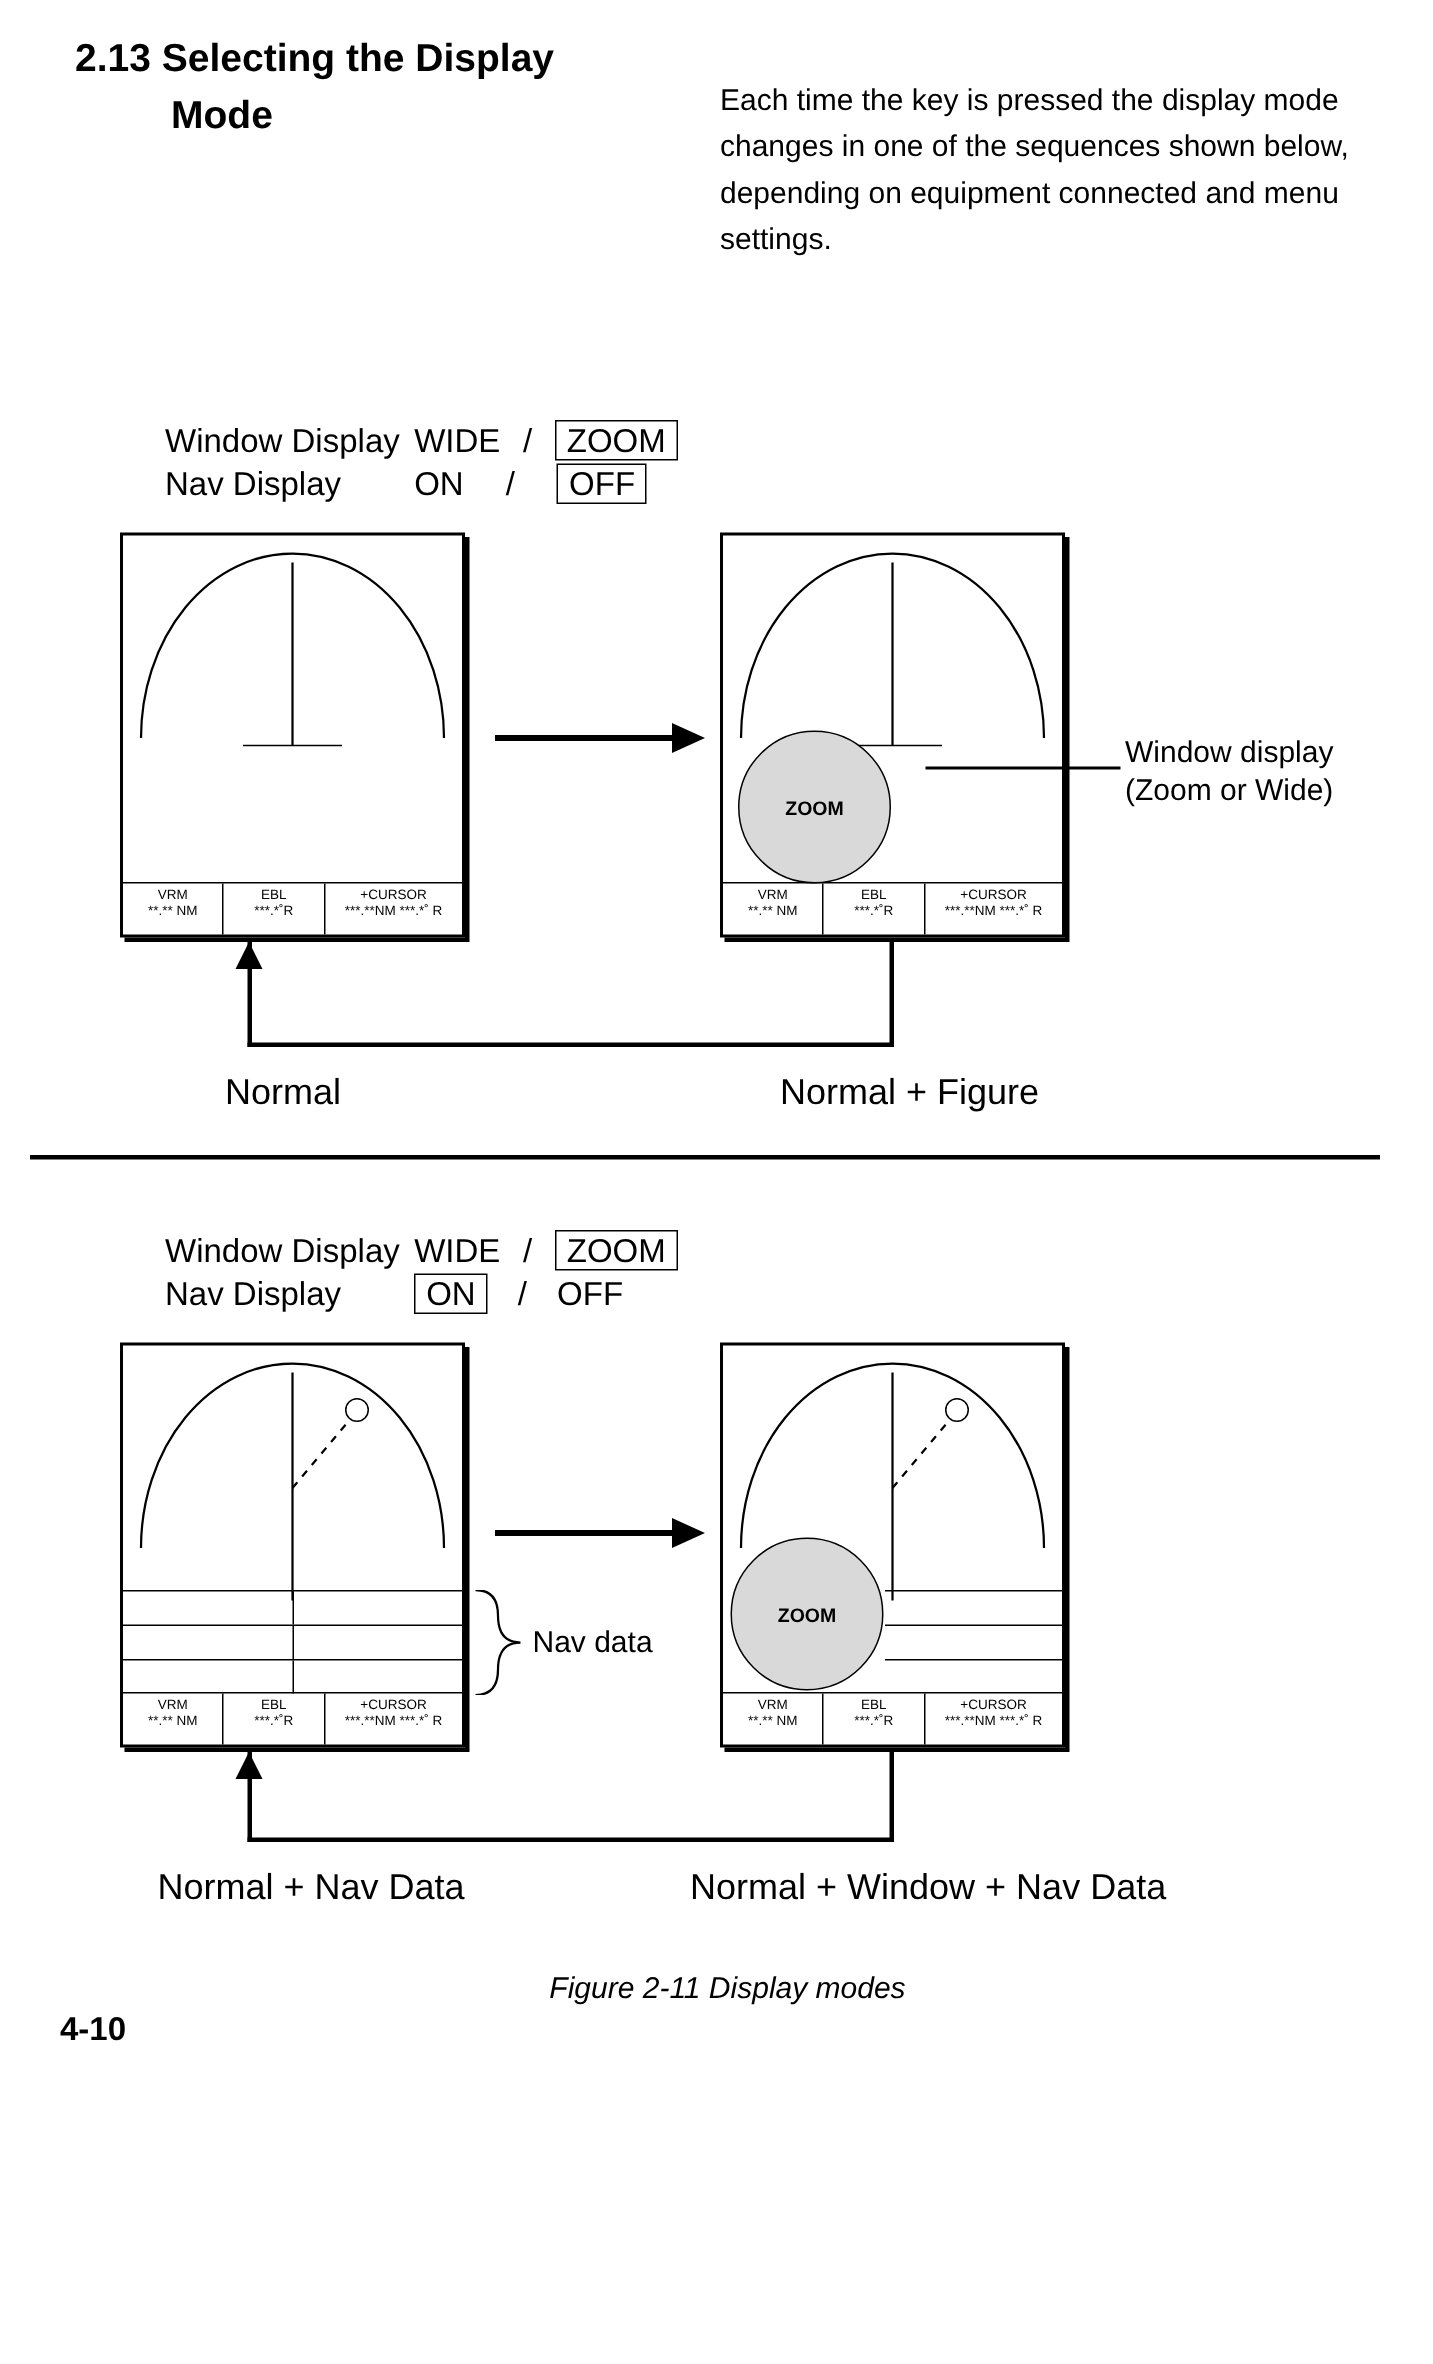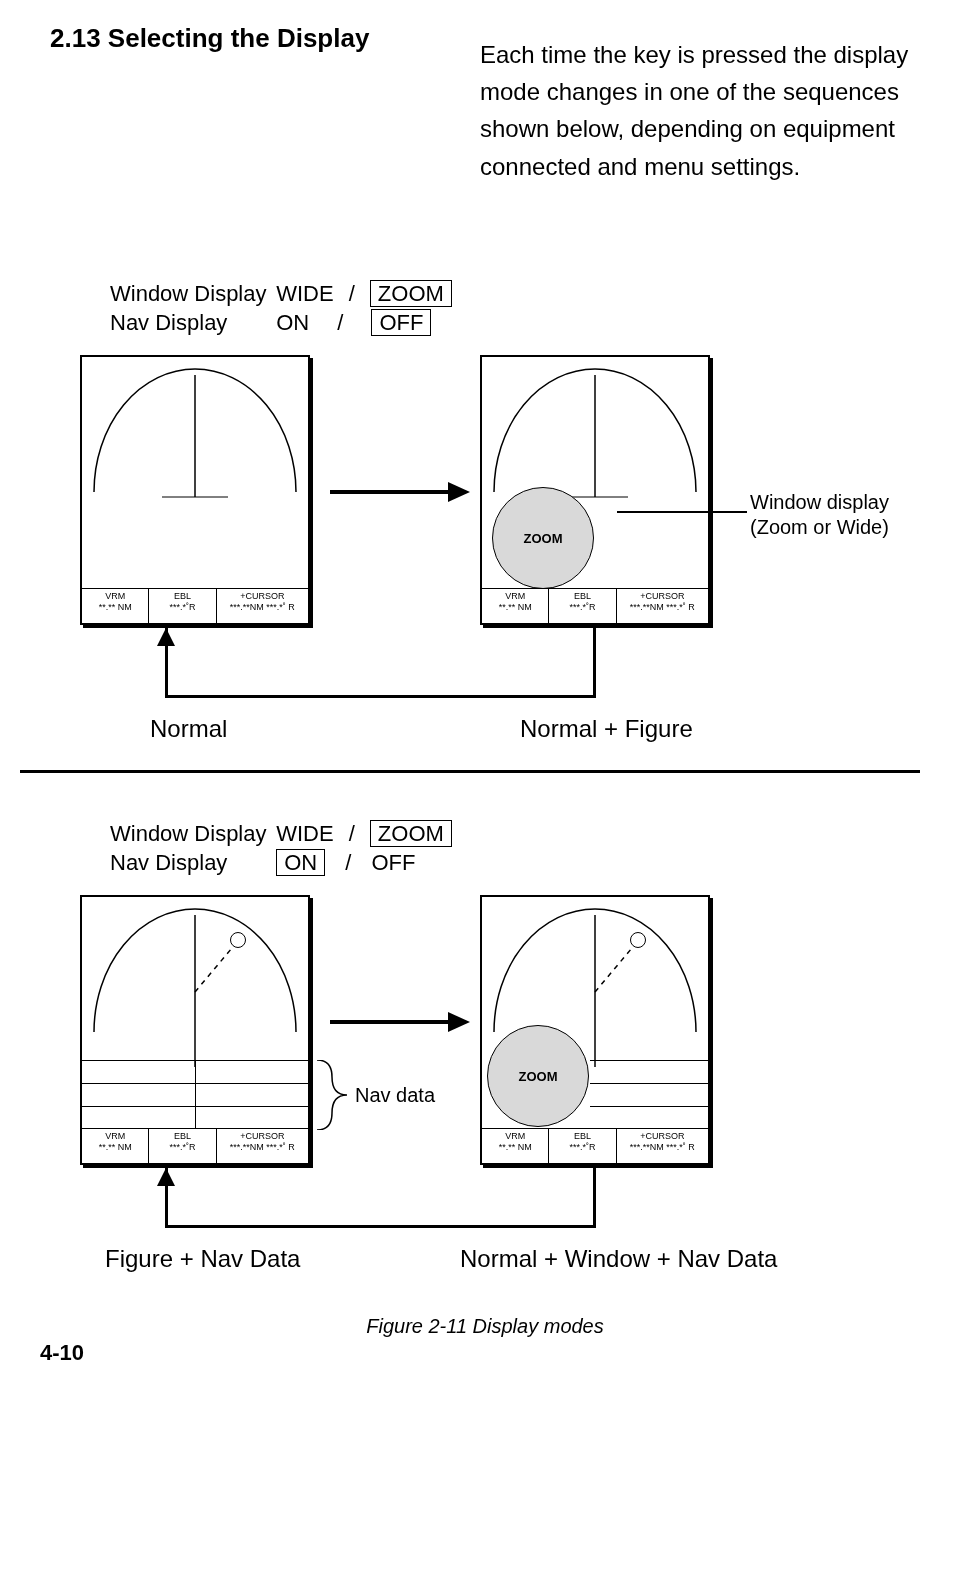--- a/index.html
+++ b/index.html
@@ -1,20 +1,20 @@
 <!DOCTYPE html>
 <html><head>
 <meta charset="utf-8">
 <style>
   html,body{margin:0;padding:0;background:#fff;font-family:Arial,Helvetica,sans-serif;color:#000}
   .page{width:955px;height:1396px;position:relative;padding:20px 50px;box-sizing:border-box}
   .heading{font-size:26px;font-weight:bold;line-height:1.45}
   .heading .num{display:inline}
   .heading .indent{margin-left:64px;display:block}
-  .body-text{font-size:24px;line-height:1.55;margin-top:18px;width:410px}
+  .body-text{font-size:20px;line-height:1.55;margin-top:34px;width:410px}
   .body-right{position:absolute;left:480px;top:18px;width:430px}
   .figure-area{position:absolute;left:50px;top:300px;width:870px}
   .opt-block{position:absolute}
   .opt-row{font-size:22px;line-height:1.3}
   .opt-label{display:inline-block;width:160px}
   .boxed{border:1.5px solid #000;padding:0 7px}
   .slash{display:inline-block;width:24px;text-align:center}
   
   .panel{position:absolute;border:2px solid #000;width:230px;height:270px;box-sizing:border-box;background:#fff;box-shadow:3px 3px 0 #000}
   .panel-inner{position:relative;width:100%;height:100%}
@@ -37,20 +37,21 @@
   .small-circle{position:absolute;width:14px;height:14px;border:1.5px solid #000;border-radius:50%;background:#fff}
 </style>
 </head>
 <body>
 
 <div class="page">
 
   <div class="heading">
     <span class="num">2.13</span>
     <span>Selecting the Display</span>
+    <span class="indent">Mode</span>
   </div>
 
 
   <div class="body-text body-right">Each time the key is pressed the display mode changes in one of the sequences shown below, depending on equipment connected and menu settings.</div>
 
   <div class="figure-area">
 
     <div class="opt-block" style="left:60px;top:-20px">
       <div class="opt-row">
         <span class="opt-label">Window Display</span>
@@ -200,20 +201,20 @@
           <div class="footer-cell" style="flex:1.4"><span>+CURSOR</span><br><span>***.**NM ***.*˚ R</span></div>
         </div>
       </div>
     </div>
 
     <div class="thin-line" style="left:115px;top:868px;width:3px;height:60px"></div>
     <div class="thin-line" style="left:115px;top:925px;width:430px;height:3px"></div>
     <div class="thin-line" style="left:543px;top:868px;width:3px;height:60px"></div>
     <div style="position:absolute;left:107px;top:868px;width:0;height:0;border-left:9px solid transparent;border-right:9px solid transparent;border-bottom:18px solid #000"></div>
 
-    <div class="caption" style="left:55px;top:945px">Figure + Nav Data</div>
+    <div class="caption" style="left:55px;top:945px">Normal + Nav Data</div>
     <div class="caption" style="left:410px;top:945px">Normal + Window + Nav Data</div>
 
     <div class="fig-caption" style="top:1015px;left:0">Figure 2-11 Display modes</div>
   </div>
 
   <div class="page-num">4-10</div>
 </div>
 
 </body></html>

